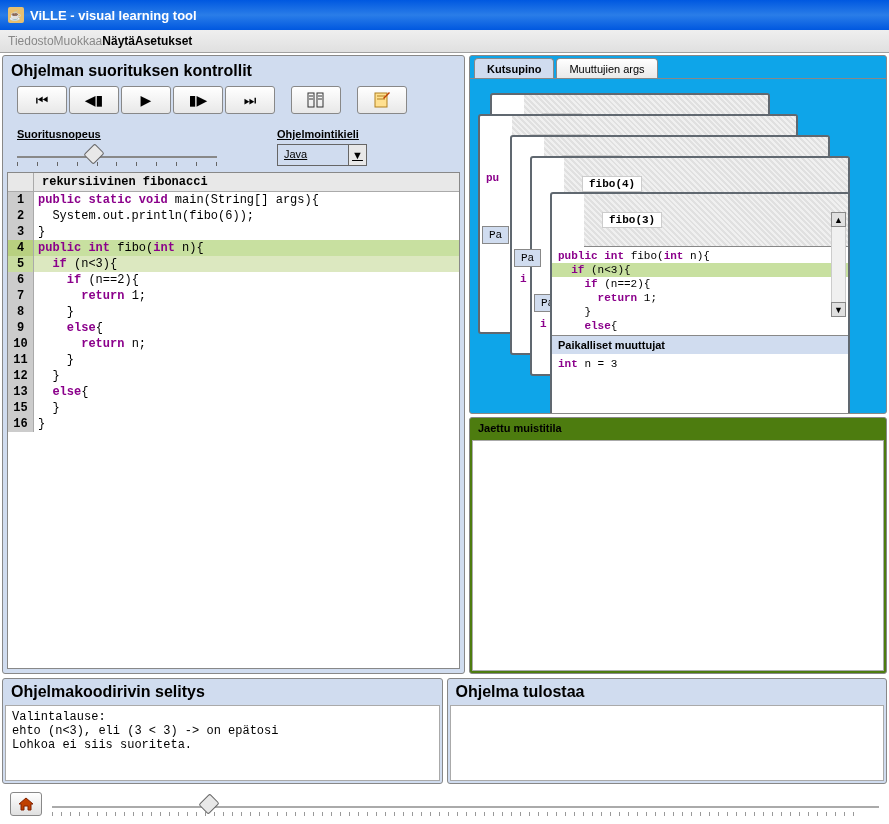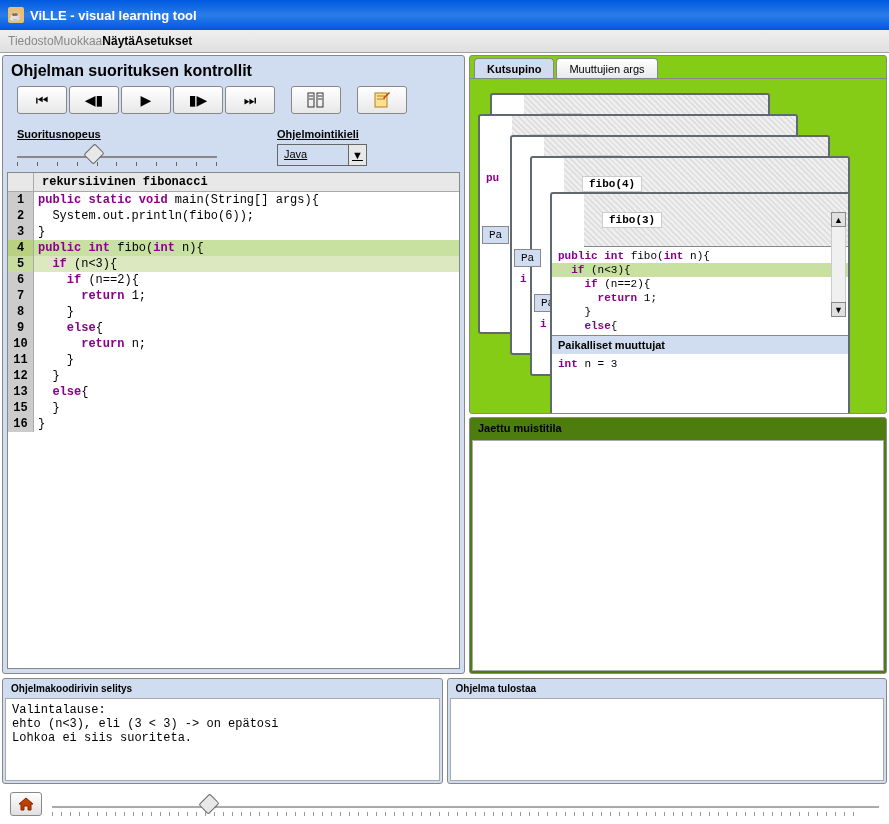--- a/index.html
+++ b/index.html
@@ -40,21 +40,21 @@
 .ln-h { width: 26px; border-right: 1px solid #aaa; }
 .title-h { flex: 1; padding: 2px 8px; font-weight: bold; }
 .code-row { display: flex; }
 .ln { width: 26px; text-align: center; background: #ccc; border-right: 1px solid #aaa; font-weight: bold; padding: 1px 0; }
 .code-cell { flex: 1; padding: 1px 4px; white-space: pre; }
 .hl-green { background: #c8e0a0; }
 .hl-lightgreen { background: #dce8c0; }
 .kw { color: #8b008b; font-weight: bold; }
 
 
-.tabs-panel { border: 1px solid #888; background: #84cc16; flex: 1.4; border-radius: 3px; position: relative; display: flex; flex-direction: column; }
+.tabs-panel { border: 1px solid #888; background: #0ea5e9; flex: 1.4; border-radius: 3px; position: relative; display: flex; flex-direction: column; }
 .tab-row { display: flex; padding-top: 2px; padding-left: 4px; }
 .tab { padding: 4px 12px; background: linear-gradient(to bottom, #fff, #e8e8e8); border: 1px solid #888; border-bottom: none; border-radius: 4px 4px 0 0; margin-right: 2px; font-size: 11px; }
 .tab.active { background: #d0dcef; font-weight: bold; }
 .tab-content { flex: 1; border-top: 1px solid #888; margin-top: -1px; position: relative; overflow: hidden; }
 
 .stack-frame { position: absolute; border: 2px solid #606870; background: #fff; border-radius: 3px; }
 .frame-titlebar { background: repeating-linear-gradient(45deg, #e0e0e0, #e0e0e0 2px, #f0f0f0 2px, #f0f0f0 4px); padding: 18px; border-bottom: 1px solid #888; margin-left: 32px; }
 .frame-title { background: #fff; display: inline-block; padding: 1px 6px; font-family: 'Courier New', monospace; font-weight: bold; font-size: 11px; border: 1px solid #ccc; }
 .frame-code { font-family: 'Courier New', monospace; font-size: 11px; padding: 2px 0; }
 .frame-code-row { display: flex; }
@@ -67,21 +67,21 @@
 .local-vars-header { border-top: 1px solid #888; padding: 3px 6px; font-weight: bold; font-size: 11px; background: #d0dcef; }
 .local-vars-body { padding: 4px 6px; font-family: 'Courier New', monospace; font-size: 11px; }
 
 .shared-mem { border: 1px solid #888; background: #4d7c0f; flex: 1; border-radius: 3px; }
 .shared-mem-title { padding: 4px 8px; font-weight: bold; font-size: 11px; }
 .shared-mem-body { background: #fff; margin: 2px; height: calc(100% - 24px); border: 1px solid #aaa; }
 
 
 .bottom-area { display: flex; height: 110px; }
 .bottom-panel { flex: 1; border: 1px solid #888; margin: 2px; background: #d0dcef; border-radius: 3px; display: flex; flex-direction: column; }
-.bottom-title { font-weight: bold; padding: 4px 8px; font-size: 10px; }
+.bottom-title { font-weight: bold; padding: 4px 8px; font-size: 16px; }
 .bottom-body { flex: 1; background: #fff; margin: 0 2px 2px 2px; border: 1px solid #aaa; padding: 4px 6px; font-family: 'Courier New', monospace; font-size: 12px; white-space: pre; }
 
 
 .footer { height: 36px; display: flex; align-items: center; padding: 0 10px; gap: 10px; background: #fff; }
 .home-btn { width: 32px; height: 24px; border: 1px solid #888; background: linear-gradient(to bottom, #fff, #e0e0e0); border-radius: 3px; display: flex; align-items: center; justify-content: center; color: #c04000; font-size: 14px; }
 .footer-slider { flex: 1; height: 20px; position: relative; }
 .footer-slider::before { content: ''; position: absolute; top: 12px; left: 0; right: 0; height: 2px; background: #aaa; }
 .footer-thumb { position: absolute; top: 2px; left: 150px; width: 14px; height: 16px; background: #e8e8e8; border: 1px solid #666; transform: rotate(45deg); border-radius: 2px; }
 .footer-ticks { position: absolute; bottom: -2px; left: 0; right: 0; display: flex; }
 .footer-ticks span { display: block; width: 1px; height: 4px; background: #999; margin-right: 8px; }

